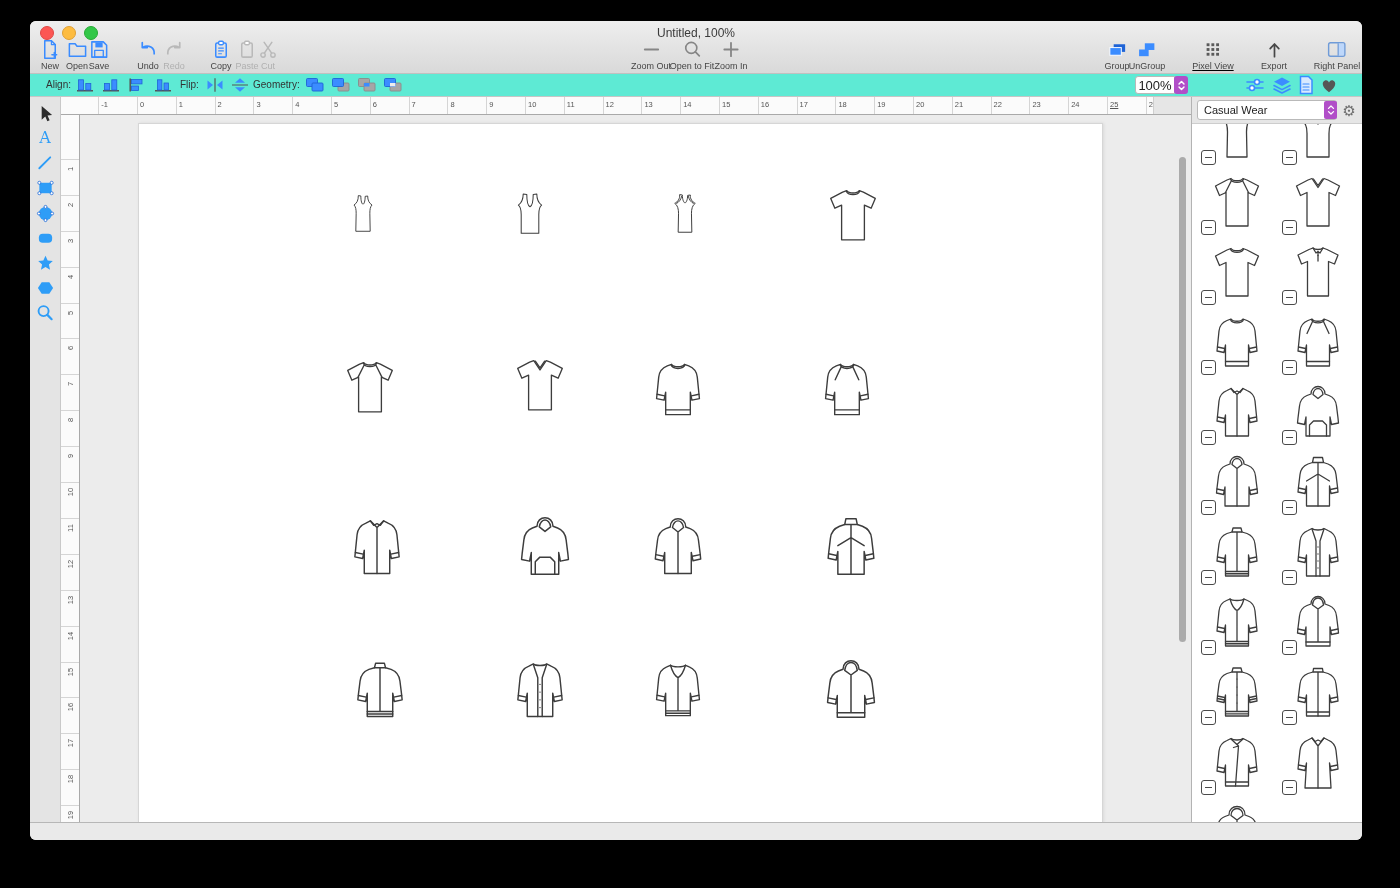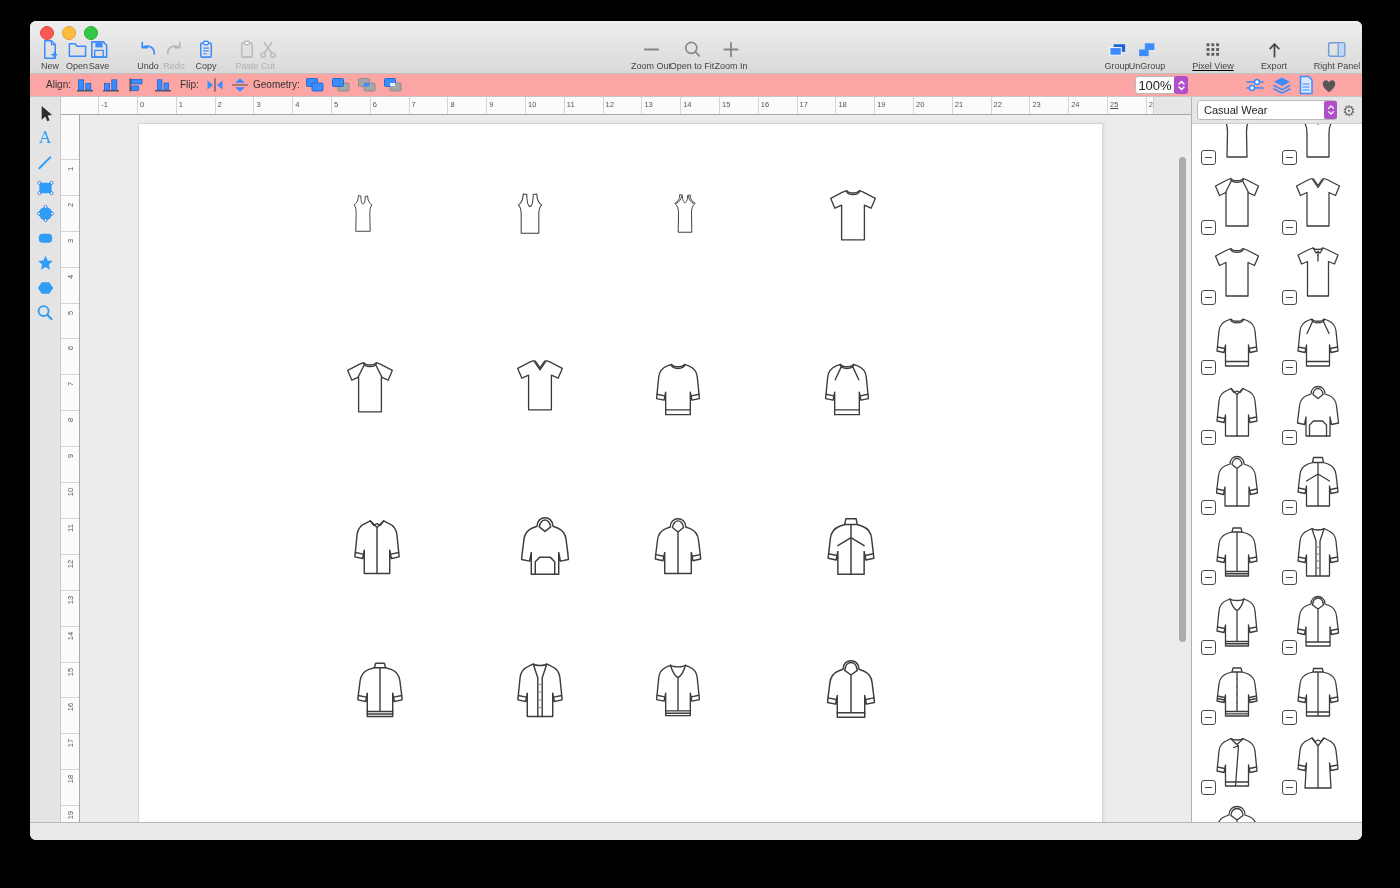--- a/index.html
+++ b/index.html
@@ -15,21 +15,21 @@
   .light{width:12px;height:12px;border-radius:50%;}
   .light.r{background:#fc5753;border:1px solid #df4744;}
   .light.y{background:#fdbc40;border:1px solid #de9f34;}
   .light.g{background:#33c748;border:1px solid #27aa35;}
   .tbtn{position:absolute;top:18px;transform:translateX(-50%);display:flex;flex-direction:column;
         align-items:center;cursor:default;}
   .tbtn .ticon{height:21px;display:flex;align-items:center;justify-content:center;}
   .tbtn .tlabel{font-size:9px;color:#454545;margin-top:1px;white-space:nowrap;}
   .tbtn.disabled .tlabel{color:#b0b0b0;}
   
-  .subtoolbar{position:absolute;left:0;top:53px;right:0;height:22px;background:#fca5a5;
+  .subtoolbar{position:absolute;left:0;top:53px;right:0;height:22px;background:#5eead4;
               border-bottom:1px solid #c6c6c6;}
   .sublabel{position:absolute;top:5px;font-size:10px;color:#333;}
   .sbtn{position:absolute;top:3px;width:22px;height:16px;display:flex;align-items:center;justify-content:center;}
   .zoomfield{position:absolute;left:1105px;top:2px;width:38px;height:16px;background:#fff;
              border:1px solid #b9b9b9;border-radius:3px 0 0 3px;font-size:13px;color:#222;
              display:flex;align-items:center;justify-content:center;}
   .zoomstep{position:absolute;left:1144px;top:2px;width:14px;height:18px;background:#b14fc8;
             border-radius:3px;display:flex;align-items:center;justify-content:center;}
   
   .main{position:absolute;left:0;top:76px;right:0;bottom:17px;display:flex;}
@@ -181,20 +181,21 @@
 </svg>
 
 <div class="window">
 
   <div class="titlebar">
     <div class="lights">
       <div class="light r"></div>
       <div class="light y"></div>
       <div class="light g"></div>
     </div>
+    <div class="win-title">Untitled, 100%</div>
     <div id="toolbar">
         <div class="tbtn" style="left: 20px;">
           <span class="ticon">
             <svg width="21" height="21" viewBox="0 0 22 22">
               <path d="M5.5,1.8 h7 l4,4 v14.4 h-11 z" fill="none" stroke="#3b8cff" stroke-width="1.6" stroke-linecap="round" stroke-linejoin="round"></path>
               <path d="M12.5,1.8 v4 h4" fill="none" stroke="#3b8cff" stroke-width="1.3" stroke-linecap="round" stroke-linejoin="round"></path>
               <path d="M13,16.5 h5 M15.5,14 v5" fill="none" stroke="#3b8cff" stroke-width="1.5" stroke-linecap="round" stroke-linejoin="round"></path>
             </svg>
           </span>
           <span class="tlabel">New</span>
@@ -228,21 +229,21 @@
         </div>
         <div class="tbtn disabled" style="left: 144px;">
           <span class="ticon">
             <svg width="22" height="21" viewBox="0 0 22 22">
               <path d="M4.5,15.5 C4,9 10.5,5.5 16.2,8.6" fill="none" stroke="#b9b9b9" stroke-width="1.8" stroke-linecap="round" stroke-linejoin="round"></path>
               <path d="M17,3.8 L17,9 L11.8,9" fill="none" stroke="#b9b9b9" stroke-width="1.8" stroke-linecap="round" stroke-linejoin="round"></path>
             </svg>
           </span>
           <span class="tlabel">Redo</span>
         </div>
-        <div class="tbtn" style="left: 176px; text-align: center;">
+        <div class="tbtn" style="left: 191px; text-align: center;">
           <span class="ticon">
             <svg width="21" height="21" viewBox="0 0 22 22">
               <rect x="5.5" y="4.2" width="11" height="14.8" rx="1.5" fill="none" stroke="#3b8cff" stroke-width="1.6" stroke-linecap="round" stroke-linejoin="round"></rect>
               <rect x="8.5" y="2.4" width="5" height="3.6" rx="1.2" fill="#fff" stroke="#3b8cff" stroke-width="1.4"></rect>
               <path d="M8.5,9.5 h5 M8.5,12.5 h5 M8.5,15.5 h3" fill="none" stroke="#3b8cff" stroke-width="1.2" stroke-linecap="round" stroke-linejoin="round"></path>
             </svg>
           </span>
           <span class="tlabel">Copy</span>
         </div>
         <div class="tbtn disabled" style="left: 217px;">

